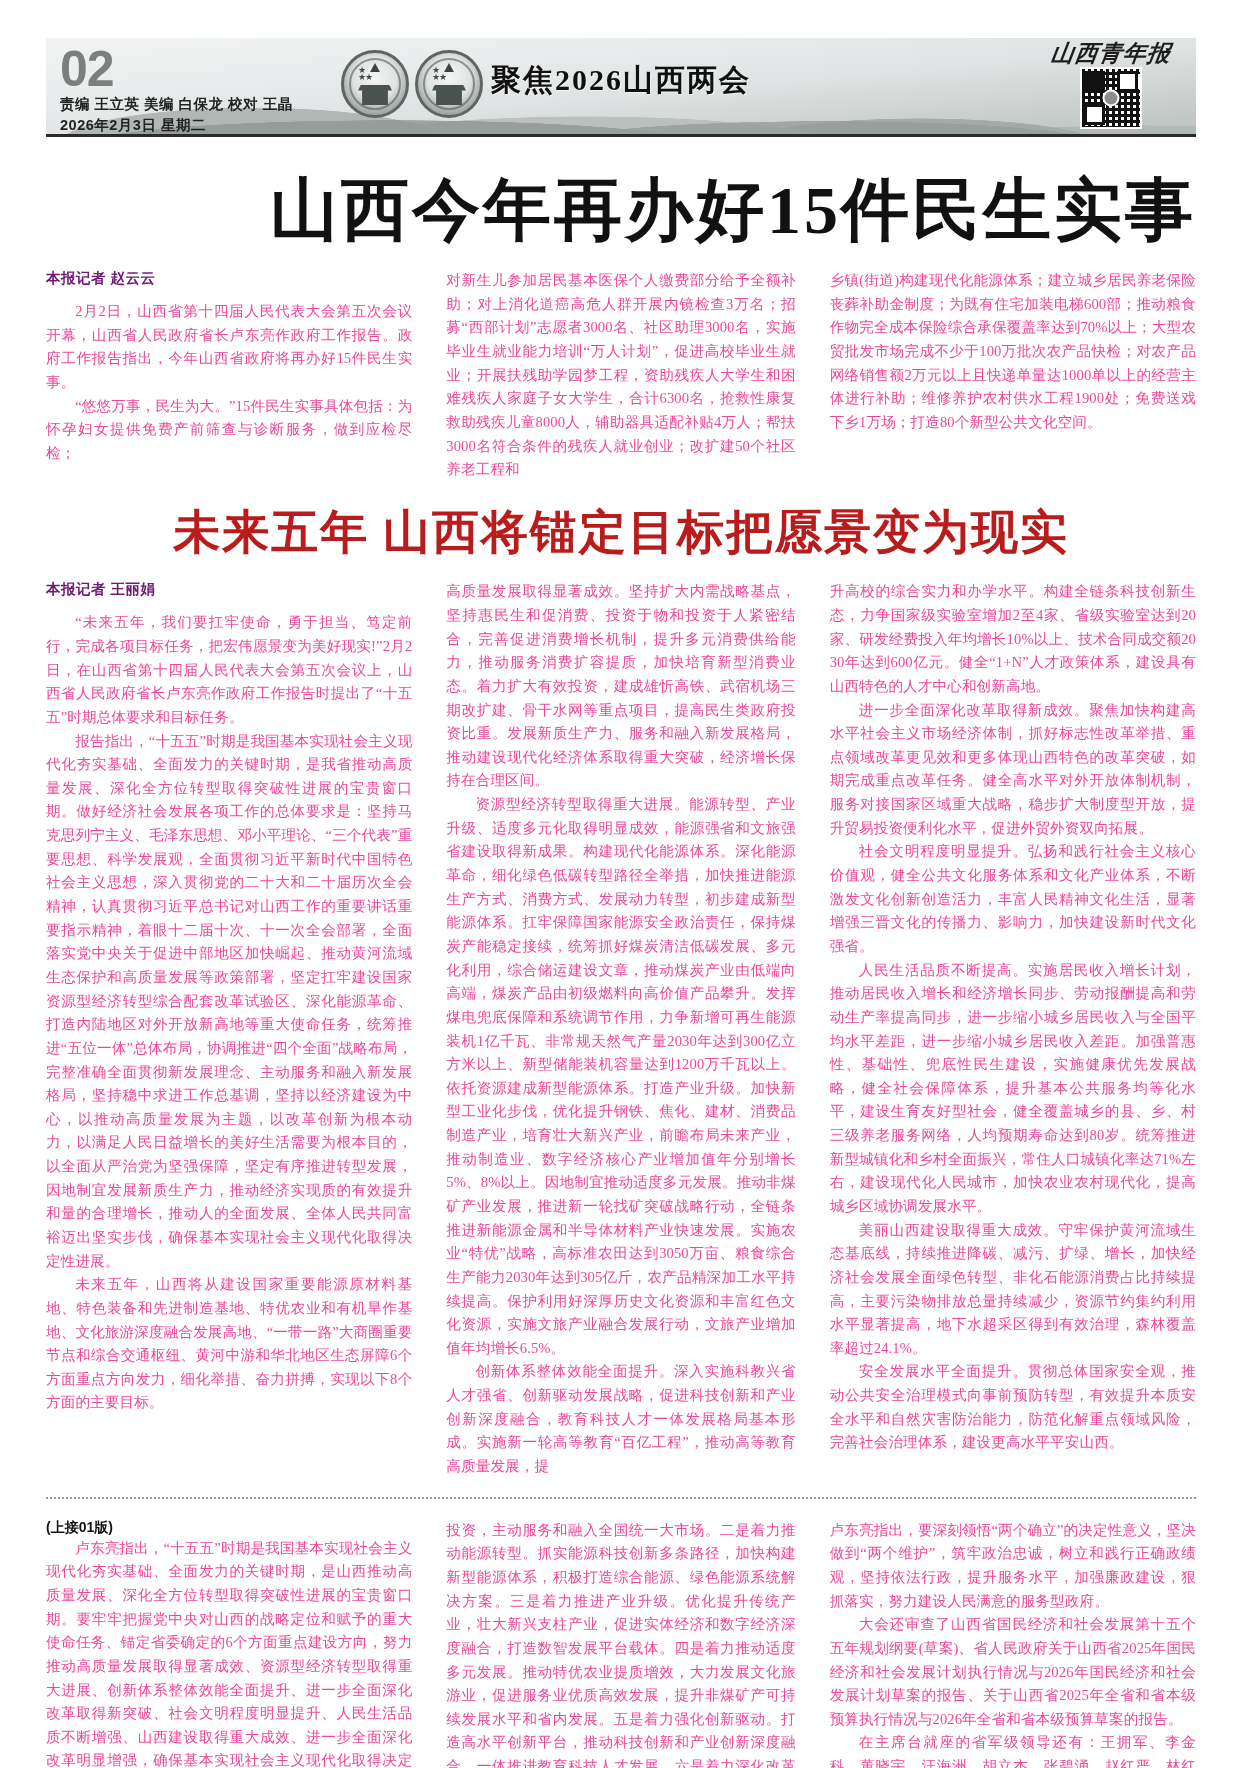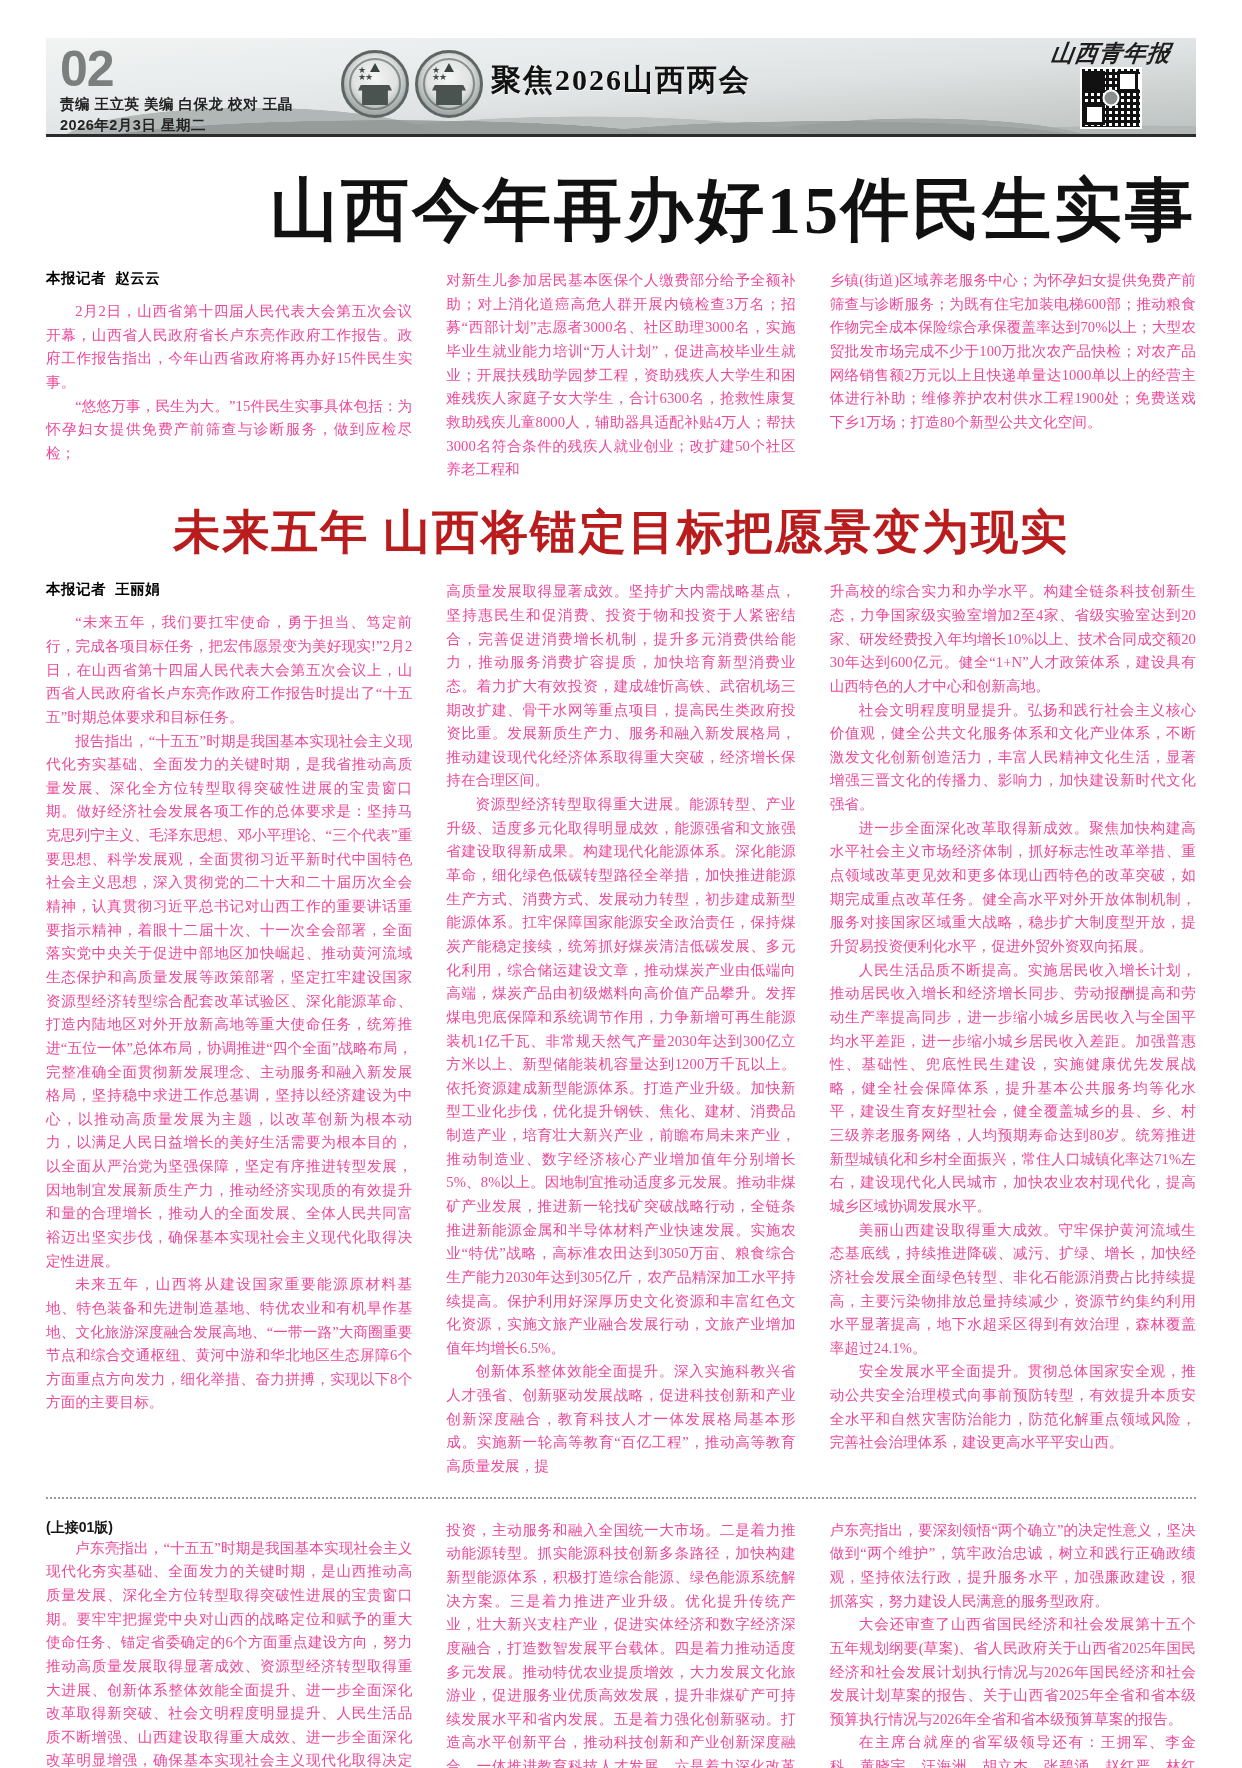--- a/index.html
+++ b/index.html
@@ -215,24 +215,24 @@
     font-family: "Liberation Serif", "DejaVu Serif", serif;
     font-weight: 700;
     font-size: 47px;
     letter-spacing: 2px;
     color: #b91c1c;
     line-height: 1.2;
     white-space: nowrap;
   }
 
   .byline {
-    font-family: Liberation Mono, monospace;
+    font-family: Liberation Sans, sans-serif;
     font-weight: 700;
     font-size: 14.5px;
-    color: #000000;
+    color: #701a75;
     letter-spacing: .5px;
     margin-bottom: 12px;
   }
 
   
   .cols {
     margin: 20px 46px 0 46px;
     display: flex;
     gap: 0;
   }
@@ -314,42 +314,42 @@
   <div class="cols three">
     <div class="col">
       <div class="byline">本报记者 赵云云</div>
       <p>2月2日，山西省第十四届人民代表大会第五次会议开幕，山西省人民政府省长卢东亮作政府工作报告。政府工作报告指出，今年山西省政府将再办好15件民生实事。</p>
       <p>“悠悠万事，民生为大。”15件民生实事具体包括：为怀孕妇女提供免费产前筛查与诊断服务，做到应检尽检；</p>
     </div>
     <div class="col">
       <p class="noindent">对新生儿参加居民基本医保个人缴费部分给予全额补助；对上消化道癌高危人群开展内镜检查3万名；招募“西部计划”志愿者3000名、社区助理3000名，实施毕业生就业能力培训“万人计划”，促进高校毕业生就业；开展扶残助学园梦工程，资助残疾人大学生和困难残疾人家庭子女大学生，合计6300名，抢救性康复救助残疾儿童8000人，辅助器具适配补贴4万人；帮扶3000名符合条件的残疾人就业创业；改扩建50个社区养老工程和</p>
     </div>
     <div class="col">
-      <p class="noindent">乡镇(街道)区域养老服务中心；为怀孕妇女提供免费产前筛查与诊断服务；为既有住宅加装电梯600部；推动粮食作物完全成本保险综合承保覆盖率达到70%以上；大型农贸批发市场完成不少于100万批次农产品快检；对农产品网络销售额2万元以上且快递单量达1000单以上的经营主体进行补助；维修养护农村供水工程1900处；免费送戏下乡1万场；打造80个新型公共文化空间。</p>
+      <p class="noindent">乡镇(街道)构建现代化能源体系；建立城乡居民养老保险丧葬补助金制度；为既有住宅加装电梯600部；推动粮食作物完全成本保险综合承保覆盖率达到70%以上；大型农贸批发市场完成不少于100万批次农产品快检；对农产品网络销售额2万元以上且快递单量达1000单以上的经营主体进行补助；维修养护农村供水工程1900处；免费送戏下乡1万场；打造80个新型公共文化空间。</p>
     </div>
   </div>
 
   <div class="headline-2">未来五年 山西将锚定目标把愿景变为现实</div>
 
   <div class="cols three">
     <div class="col">
       <div class="byline">本报记者 王丽娟</div>
       <p>“未来五年，我们要扛牢使命，勇于担当、笃定前行，完成各项目标任务，把宏伟愿景变为美好现实!”2月2日，在山西省第十四届人民代表大会第五次会议上，山西省人民政府省长卢东亮作政府工作报告时提出了“十五五”时期总体要求和目标任务。</p>
       <p>报告指出，“十五五”时期是我国基本实现社会主义现代化夯实基础、全面发力的关键时期，是我省推动高质量发展、深化全方位转型取得突破性进展的宝贵窗口期。做好经济社会发展各项工作的总体要求是：坚持马克思列宁主义、毛泽东思想、邓小平理论、“三个代表”重要思想、科学发展观，全面贯彻习近平新时代中国特色社会主义思想，深入贯彻党的二十大和二十届历次全会精神，认真贯彻习近平总书记对山西工作的重要讲话重要指示精神，着眼十二届十次、十一次全会部署，全面落实党中央关于促进中部地区加快崛起、推动黄河流域生态保护和高质量发展等政策部署，坚定扛牢建设国家资源型经济转型综合配套改革试验区、深化能源革命、打造内陆地区对外开放新高地等重大使命任务，统筹推进“五位一体”总体布局，协调推进“四个全面”战略布局，完整准确全面贯彻新发展理念、主动服务和融入新发展格局，坚持稳中求进工作总基调，坚持以经济建设为中心，以推动高质量发展为主题，以改革创新为根本动力，以满足人民日益增长的美好生活需要为根本目的，以全面从严治党为坚强保障，坚定有序推进转型发展，因地制宜发展新质生产力，推动经济实现质的有效提升和量的合理增长，推动人的全面发展、全体人民共同富裕迈出坚实步伐，确保基本实现社会主义现代化取得决定性进展。</p>
       <p>未来五年，山西将从建设国家重要能源原材料基地、特色装备和先进制造基地、特优农业和有机旱作基地、文化旅游深度融合发展高地、“一带一路”大商圈重要节点和综合交通枢纽、黄河中游和华北地区生态屏障6个方面重点方向发力，细化举措、奋力拼搏，实现以下8个方面的主要目标。</p>
     </div>
     <div class="col">
       <p class="noindent">高质量发展取得显著成效。坚持扩大内需战略基点，坚持惠民生和促消费、投资于物和投资于人紧密结合，完善促进消费增长机制，提升多元消费供给能力，推动服务消费扩容提质，加快培育新型消费业态。着力扩大有效投资，建成雄忻高铁、武宿机场三期改扩建、骨干水网等重点项目，提高民生类政府投资比重。发展新质生产力、服务和融入新发展格局，推动建设现代化经济体系取得重大突破，经济增长保持在合理区间。</p>
       <p>资源型经济转型取得重大进展。能源转型、产业升级、适度多元化取得明显成效，能源强省和文旅强省建设取得新成果。构建现代化能源体系。深化能源革命，细化绿色低碳转型路径全举措，加快推进能源生产方式、消费方式、发展动力转型，初步建成新型能源体系。扛牢保障国家能源安全政治责任，保持煤炭产能稳定接续，统筹抓好煤炭清洁低碳发展、多元化利用，综合储运建设文章，推动煤炭产业由低端向高端，煤炭产品由初级燃料向高价值产品攀升。发挥煤电兜底保障和系统调节作用，力争新增可再生能源装机1亿千瓦、非常规天然气产量2030年达到300亿立方米以上、新型储能装机容量达到1200万千瓦以上。依托资源建成新型能源体系。打造产业升级。加快新型工业化步伐，优化提升钢铁、焦化、建材、消费品制造产业，培育壮大新兴产业，前瞻布局未来产业，推动制造业、数字经济核心产业增加值年分别增长5%、8%以上。因地制宜推动适度多元发展。推动非煤矿产业发展，推进新一轮找矿突破战略行动，全链条推进新能源金属和半导体材料产业快速发展。实施农业“特优”战略，高标准农田达到3050万亩、粮食综合生产能力2030年达到305亿斤，农产品精深加工水平持续提高。保护利用好深厚历史文化资源和丰富红色文化资源，实施文旅产业融合发展行动，文旅产业增加值年均增长6.5%。</p>
       <p>创新体系整体效能全面提升。深入实施科教兴省人才强省、创新驱动发展战略，促进科技创新和产业创新深度融合，教育科技人才一体发展格局基本形成。实施新一轮高等教育“百亿工程”，推动高等教育高质量发展，提</p>
     </div>
     <div class="col">
       <p class="noindent">升高校的综合实力和办学水平。构建全链条科技创新生态，力争国家级实验室增加2至4家、省级实验室达到20家、研发经费投入年均增长10%以上、技术合同成交额2030年达到600亿元。健全“1+N”人才政策体系，建设具有山西特色的人才中心和创新高地。</p>
+      <p>进一步全面深化改革取得新成效。聚焦加快构建高水平社会主义市场经济体制，抓好标志性改革举措、重点领域改革更见效和更多体现山西特色的改革突破，如期完成重点改革任务。健全高水平对外开放体制机制，服务对接国家区域重大战略，稳步扩大制度型开放，提升贸易投资便利化水平，促进外贸外资双向拓展。</p>
       <p>社会文明程度明显提升。弘扬和践行社会主义核心价值观，健全公共文化服务体系和文化产业体系，不断激发文化创新创造活力，丰富人民精神文化生活，显著增强三晋文化的传播力、影响力，加快建设新时代文化强省。</p>
-      <p>进一步全面深化改革取得新成效。聚焦加快构建高水平社会主义市场经济体制，抓好标志性改革举措、重点领域改革更见效和更多体现山西特色的改革突破，如期完成重点改革任务。健全高水平对外开放体制机制，服务对接国家区域重大战略，稳步扩大制度型开放，提升贸易投资便利化水平，促进外贸外资双向拓展。</p>
       <p>人民生活品质不断提高。实施居民收入增长计划，推动居民收入增长和经济增长同步、劳动报酬提高和劳动生产率提高同步，进一步缩小城乡居民收入与全国平均水平差距，进一步缩小城乡居民收入差距。加强普惠性、基础性、兜底性民生建设，实施健康优先发展战略，健全社会保障体系，提升基本公共服务均等化水平，建设生育友好型社会，健全覆盖城乡的县、乡、村三级养老服务网络，人均预期寿命达到80岁。统筹推进新型城镇化和乡村全面振兴，常住人口城镇化率达71%左右，建设现代化人民城市，加快农业农村现代化，提高城乡区域协调发展水平。</p>
       <p>美丽山西建设取得重大成效。守牢保护黄河流域生态基底线，持续推进降碳、减污、扩绿、增长，加快经济社会发展全面绿色转型、非化石能源消费占比持续提高，主要污染物排放总量持续减少，资源节约集约利用水平显著提高，地下水超采区得到有效治理，森林覆盖率超过24.1%。</p>
       <p>安全发展水平全面提升。贯彻总体国家安全观，推动公共安全治理模式向事前预防转型，有效提升本质安全水平和自然灾害防治能力，防范化解重点领域风险，完善社会治理体系，建设更高水平平安山西。</p>
     </div>
   </div>
 
   <div class="rule-dotted"></div>
 
   <div class="cols three">
     <div class="col">

